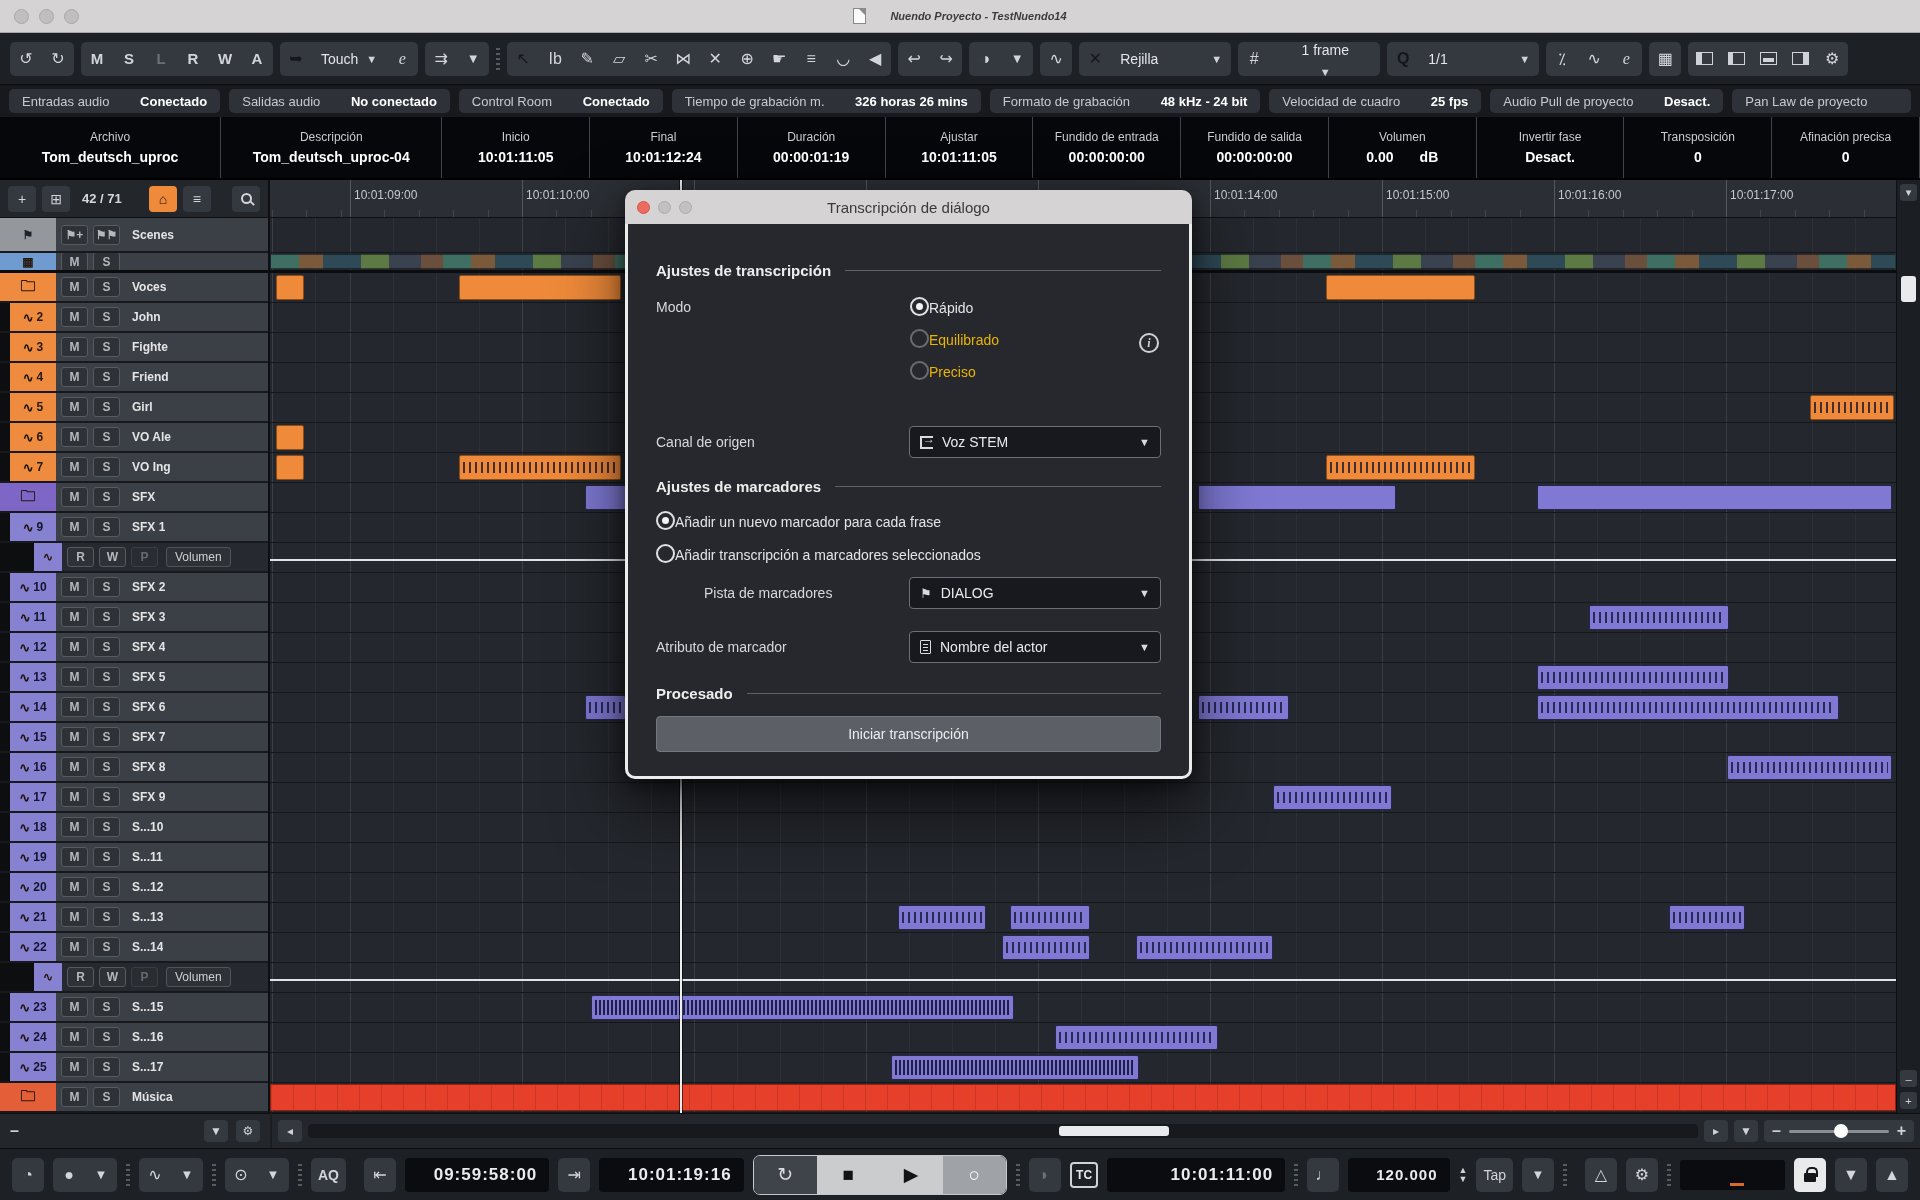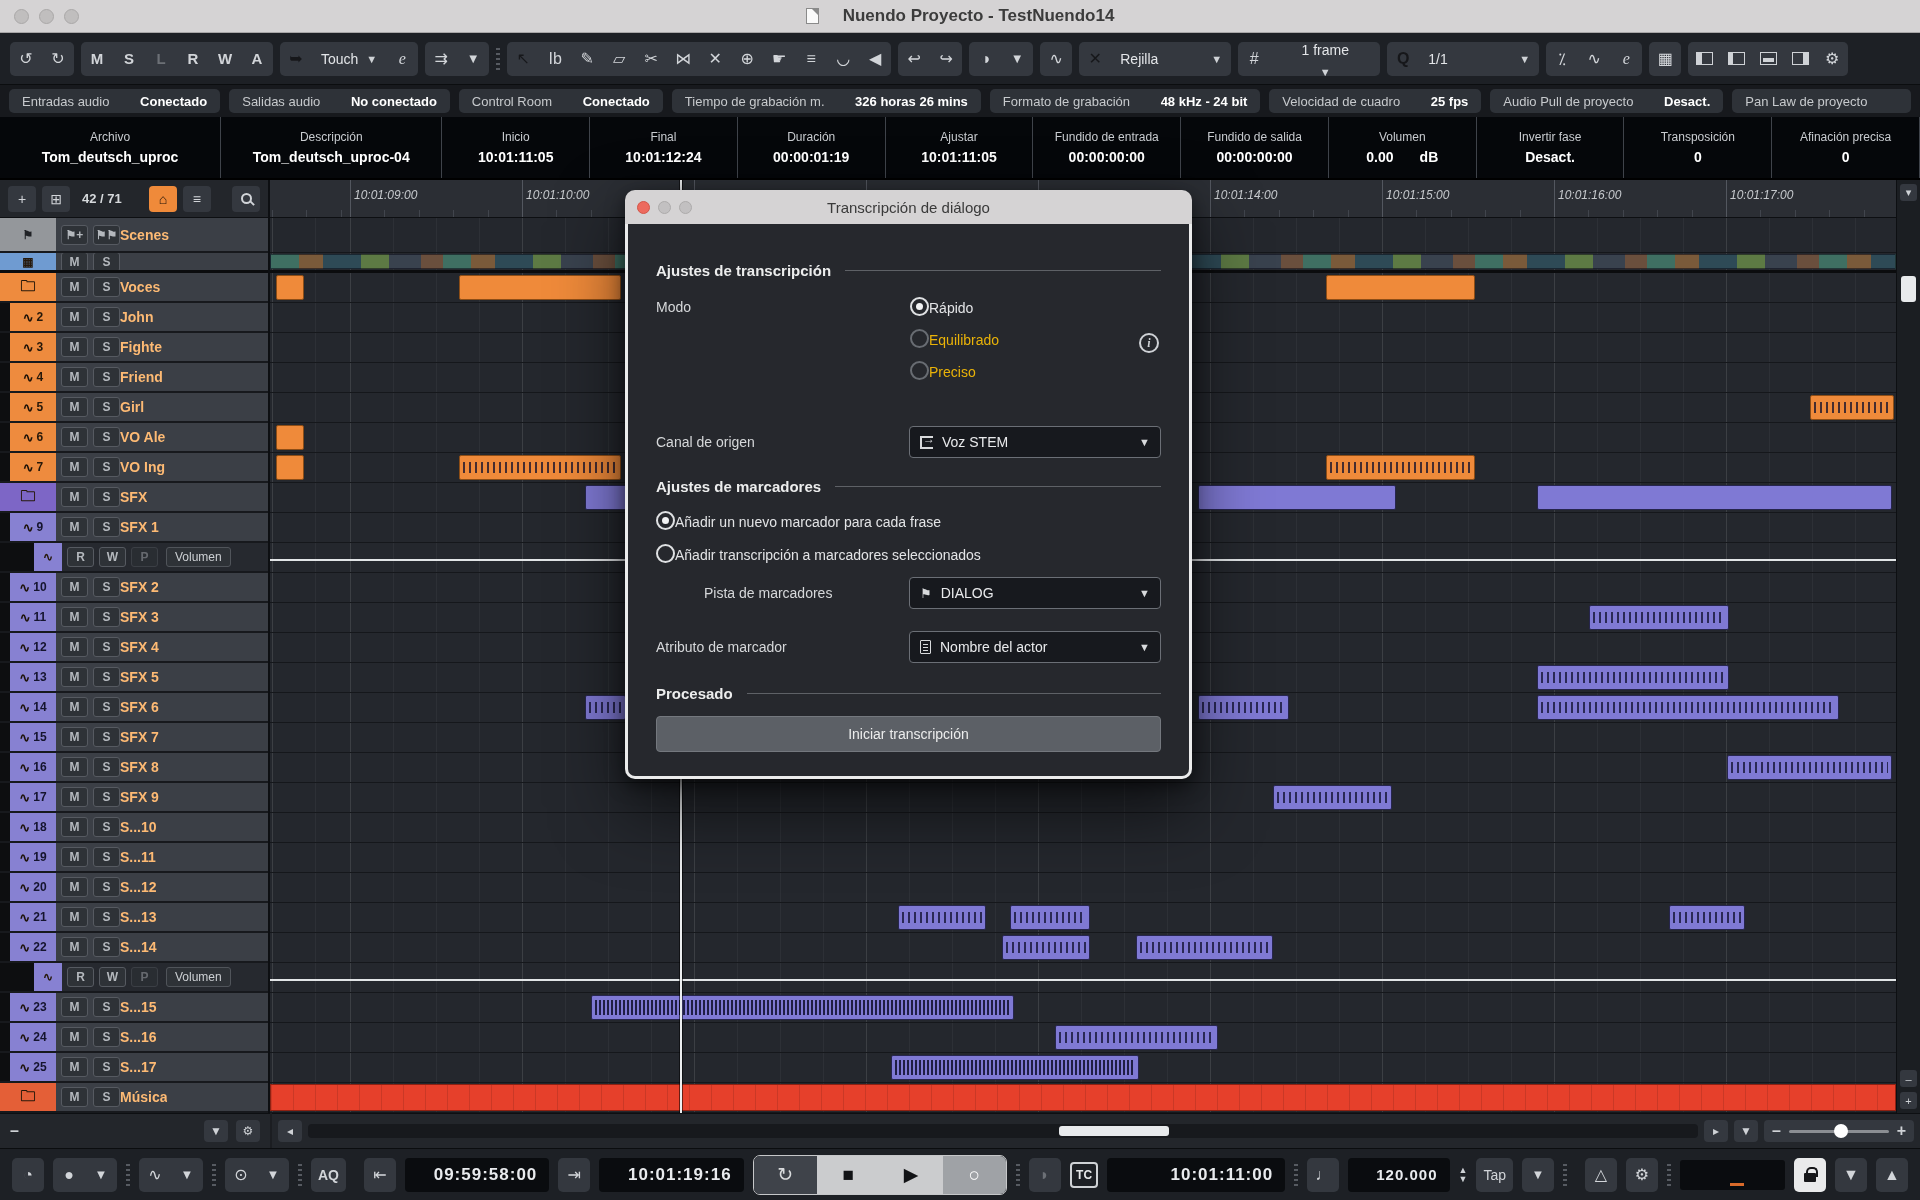--- a/index.html
+++ b/index.html
@@ -3,21 +3,21 @@
 <meta charset="utf-8">
 <style>
   html,body{margin:0;padding:0;background:#0c0d0f;font-family:"Liberation Sans",sans-serif;}
   *{box-sizing:border-box;}
   .window{position:relative;width:1920px;height:1200px;background:#1d2025;overflow:hidden;}
 
   
   .titlebar{height:33px;background:#d5d3d4;border-bottom:1px solid #a8a6a7;display:flex;align-items:center;justify-content:center;position:relative;}
   .lights{position:absolute;left:14px;display:flex;gap:10px;}
   .light{width:15px;height:15px;border-radius:50%;background:#c0bebe;border:1px solid #aaa8a8;}
-  .win-title{font-size:17px;font-weight:700;color:#3c3c3c;display:flex;align-items:center;gap:24px;}
+  .win-title{font-size:11px;font-weight:700;color:#3c3c3c;display:flex;align-items:center;gap:24px;font-style:italic;}
   .doc-icon{width:13px;height:16px;background:#fafafa;border:1px solid #8a8a8a;position:relative;}
   .doc-icon::after{content:"";position:absolute;right:0;top:0;border:3px solid #8a8a8a;border-left-color:transparent;border-bottom-color:transparent;}
 
   
   .toolbar{height:52px;background:#1d2025;border-bottom:1px solid #0b0d0f;display:flex;align-items:center;padding:0 10px;gap:7px;}
   .tbtn{height:34px;min-width:32px;background:#34383f;border-radius:5px;color:#d2d5d9;font-size:16px;display:flex;align-items:center;justify-content:center;padding:0 7px;flex:0 0 auto;}
   .tbtn.small{font-size:13px;}
   .tbtn.sel{background:#e9eaeb;color:#16171a;}
   .tbtn.dim{color:#6c7076;}
   .tgroup{display:flex;background:#34383f;border-radius:5px;overflow:hidden;flex:0 0 auto;align-items:center;}
@@ -61,33 +61,33 @@
   .icell{align-self:stretch;width:46px;display:flex;align-items:center;justify-content:center;gap:3px;font-weight:700;color:#26180a;flex:0 0 auto;font-size:12px;}
   .icell .wf{font-size:13px;color:#1d1208;}
   .icell.orange{background:#ee8b3e;}
   .icell.purple{background:#8781d2;color:#15142e;}
   .icell.gray{background:#94979b;color:#202226;width:56px;}
   .icell.blue{background:#6f9bd1;width:56px;}
   .icell.folder-o{background:#ee8b3e;width:56px;font-size:15px;}
   .icell.folder-p{background:#7d66c6;width:56px;font-size:15px;}
   .icell.folder-r{background:#e45f37;width:56px;font-size:15px;}
   .msbtn{width:27px;height:20px;border:1px solid #565a61;border-radius:3px;background:#2e3237;color:#b4b8bd;font-size:12px;font-weight:700;display:flex;align-items:center;justify-content:center;margin-left:5px;flex:0 0 auto;}
-  .tname{font-size:14px;font-weight:700;color:#fdba74;white-space:nowrap;overflow:hidden;}
+  .tname{margin-left:12px;font-size:12px;font-weight:700;color:#e5e5e5;white-space:nowrap;overflow:hidden;}
   .trow.auto{background:#26292f;}
   .trow.auto .icell{width:28px;background:#8781d2;}
   .vol-box{margin-left:8px;height:20px;border:1px solid #50545a;border-radius:3px;background:#2e3237;color:#cdd0d4;font-size:12px;display:flex;align-items:center;padding:0 8px;}
   .pbtn-dim{opacity:.45;}
   .panel-footer{position:absolute;left:0;bottom:0;width:270px;height:35px;background:#23262b;border-top:1px solid #0d0f12;display:flex;align-items:center;padding:0 10px;gap:8px;}
 
   
   .timeline{position:absolute;left:270px;top:0;right:24px;bottom:35px;background:#24272d;overflow:hidden;}
   .ruler{height:38px;background:#2b2e34;border-bottom:1px solid #0d0f12;position:relative;
      background-image:repeating-linear-gradient(90deg,#41454d 0 1px,transparent 1px 34.4px);
      background-position:80px 0;background-size:100% 8px;background-repeat:repeat-x;background-position-y:30px;}
-  .tick{position:absolute;top:8px;font-size:12px;color:#c6c9cd;transform:translateX(4px);font-style:italic;}
+  .tick{position:absolute;top:8px;font-size:12px;color:#c6c9cd;transform:translateX(4px);}
   .tickline{position:absolute;top:0;bottom:0;width:1px;background:#53575f;}
   .tl-rows{position:absolute;top:38px;left:0;right:0;bottom:0;
      background-image:repeating-linear-gradient(90deg,rgba(255,255,255,.045) 0 1px,transparent 1px 43px),repeating-linear-gradient(90deg,rgba(255,255,255,.07) 0 1px,transparent 1px 172px);
      background-position:80px 0,80px 0;}
   .tl-row{position:relative;border-bottom:1px solid #15171b;}
   .tl-row.thick{border-bottom:3px solid #0b0c0e;}
   .tl-row.auto::after{content:"";position:absolute;left:0;right:0;top:55%;height:2px;background:#eceef0;opacity:.95;}
   .clip{position:absolute;top:2px;bottom:2px;border:1px solid rgba(10,10,20,.55);border-radius:2px;}
   .clip.orange{background:#ef8a3a;border-color:#8c4d16;}
   .clip.purple{background:#7f79d4;border-color:#26254d;}

